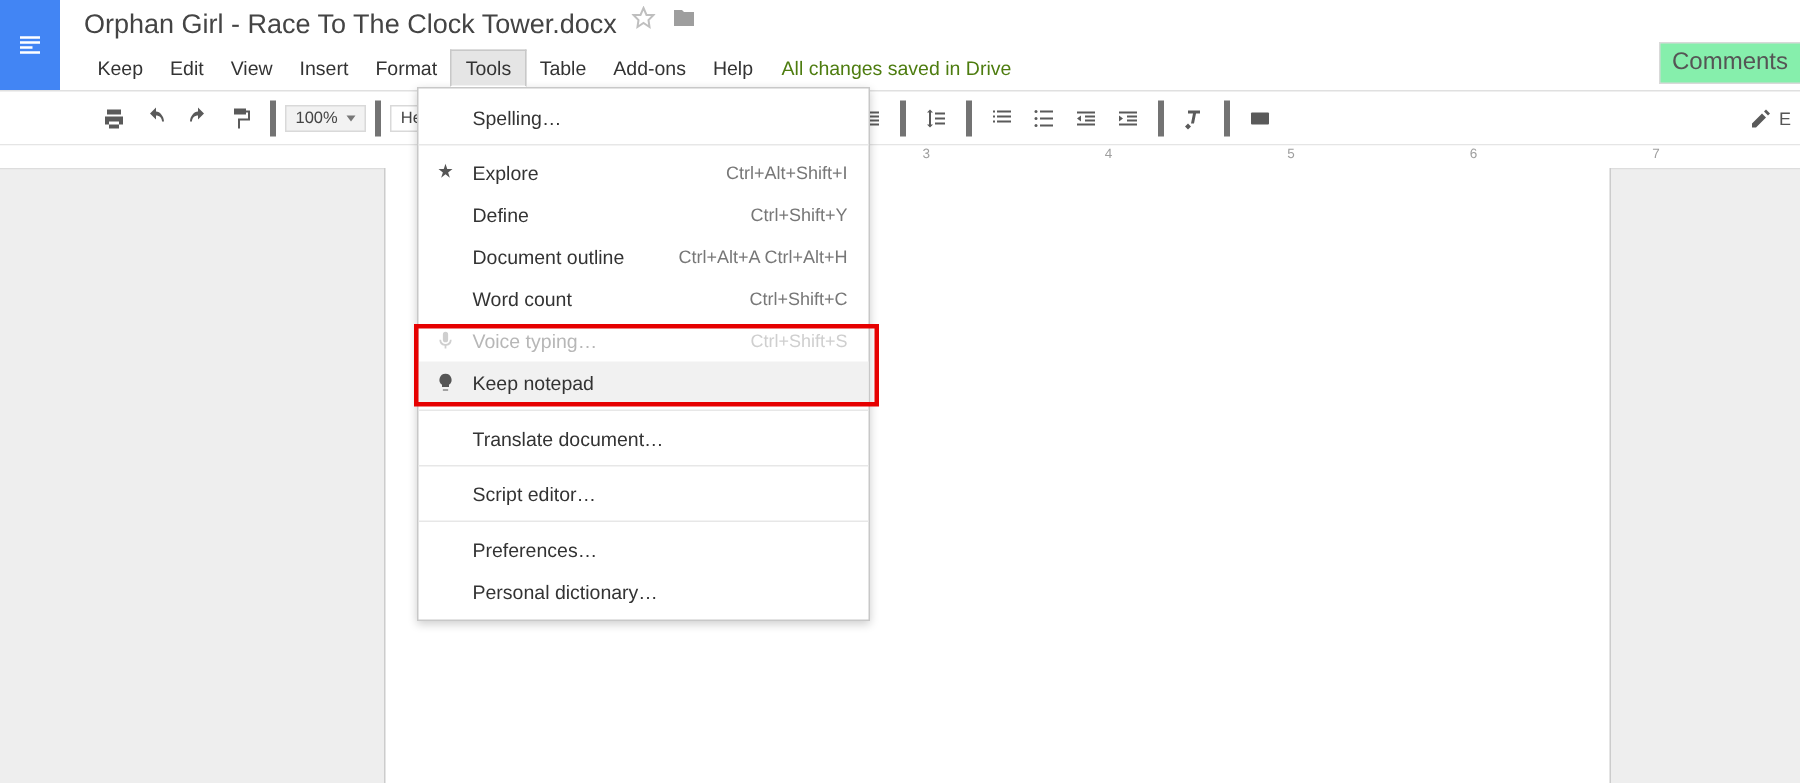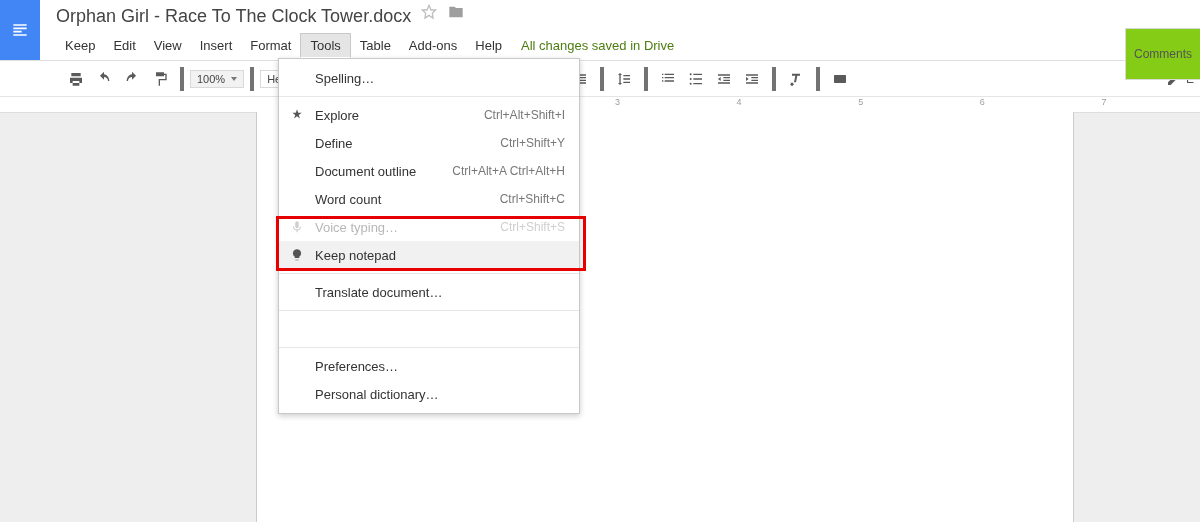--- a/index.html
+++ b/index.html
@@ -8,21 +8,21 @@
   .app-logo{width:40px;height:60px;background:#4285f4;display:flex;align-items:center;justify-content:center}
   .app-logo svg{width:20px;height:20px;fill:#fff}
   .doc-block{flex:1;display:flex;flex-direction:column;padding:4px 0 0 16px}
   .doc-name-row{display:flex;align-items:flex-start;gap:10px}
   .doc-name{font-size:18px;color:#444;padding:2px 0}
   .star-ico,.folder-ico{color:#bfbfbf;cursor:pointer}
   .menu-row{display:flex;align-items:center;gap:0;margin-top:4px;font-size:13px;color:#333}
   .menu-row .menu{padding:4px 9px;cursor:pointer}
   .menu-row .menu.active{border:1px solid #c8c8c8;border-bottom:1px solid #fff;background:#e5e5e5;position:relative;z-index:20}
   .menu-row .savemsg{color:#4d7c0f;margin-left:10px}
-  .comments-btn{position:absolute;right:0;top:28px;height:26px;padding:12px 8px;border:1px solid #d9d9d9;border-right:none;background:#84cc16;font-size:12px;color:#555;display:flex;align-items:center;cursor:pointer}
+  .comments-btn{position:absolute;right:0;top:28px;height:26px;padding:0 8px;border:1px solid #d9d9d9;border-right:none;background:#86efac;font-size:16px;color:#555;display:flex;align-items:center;cursor:pointer}
   
   .toolbar{display:flex;align-items:center;height:35px;padding:0 0 0 56px;border-bottom:1px solid #e5e5e5;gap:0;font-size:12px;color:#444}
   .tbtn{display:flex;align-items:center;justify-content:center;min-width:24px;height:24px;margin:0 2px;cursor:pointer;color:#555}
   .tbtn svg{width:16px;height:16px;fill:#5a5a5a}
   .tgroup{display:flex;align-items:center;padding:0 6px;border-right:4px solid #737373;height:24px}
   .zoom{background:#f2f2f2;border:1px solid #d9d9d9;padding:2px 6px;display:flex;align-items:center;gap:6px;font-size:11px}
   .style-sel{border:1px solid #d9d9d9;background:#fff;padding:2px 6px;width:46px;overflow:hidden;white-space:nowrap;font-size:11px}
   .font-color{display:flex;flex-direction:column;align-items:center;width:24px}
   .font-color .bar{width:16px;height:3px;background:#1a73e8;margin-top:1px}
   .align-group .tbtn.active{background:#e6e6e6;border:1px solid #c8c8c8}
@@ -275,20 +275,21 @@
     <span class="dd-label">Keep notepad</span>
   </div>
   <div class="dd-sep"></div>
   <div class="dd-item">
     <span class="dd-ico"></span>
     <span class="dd-label">Translate document…</span>
   </div>
   <div class="dd-sep"></div>
   <div class="dd-item">
     <span class="dd-ico"></span>
+    <span class="dd-label">Script editor…</span>
   </div>
   <div class="dd-sep"></div>
   <div class="dd-item">
     <span class="dd-ico"></span>
     <span class="dd-label">Preferences…</span>
   </div>
   <div class="dd-item">
     <span class="dd-ico"></span>
     <span class="dd-label">Personal dictionary…</span>
   </div>

